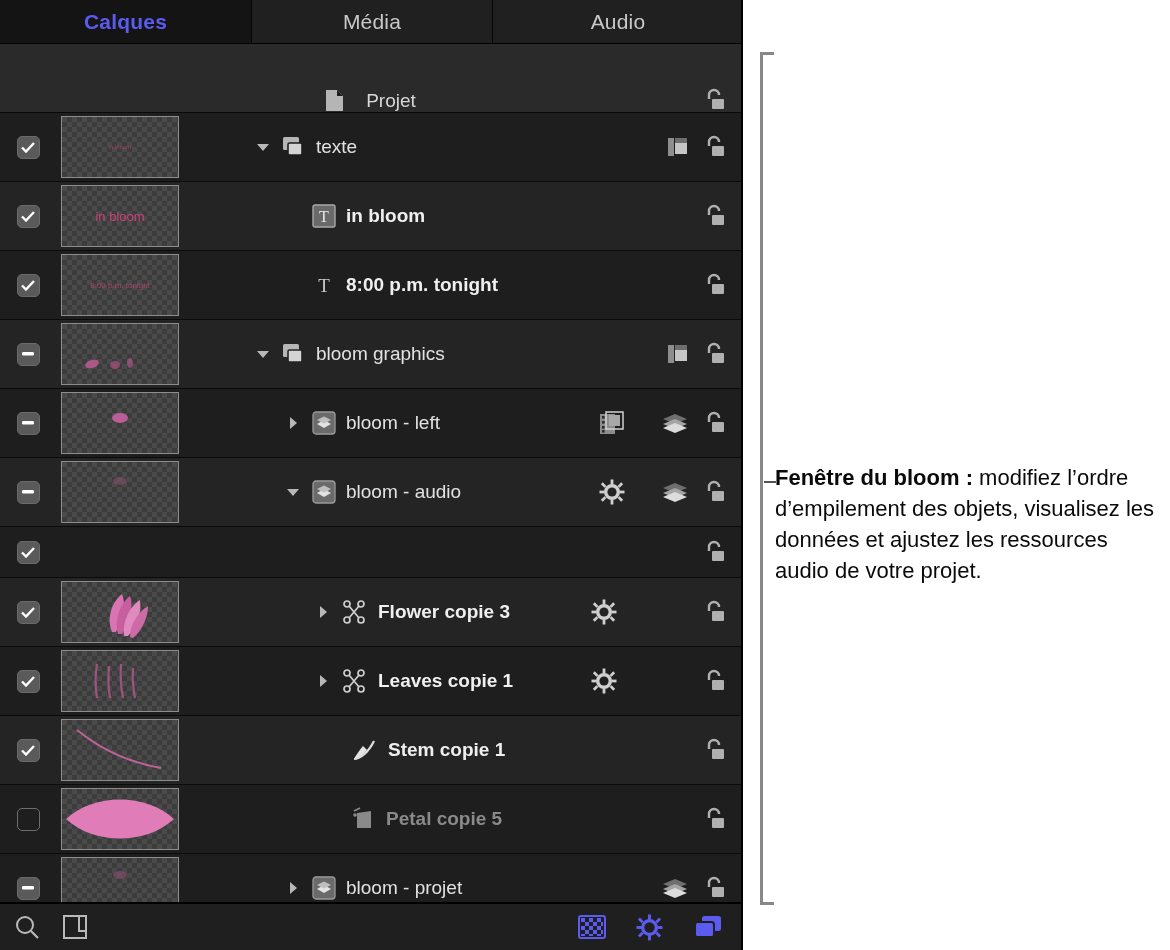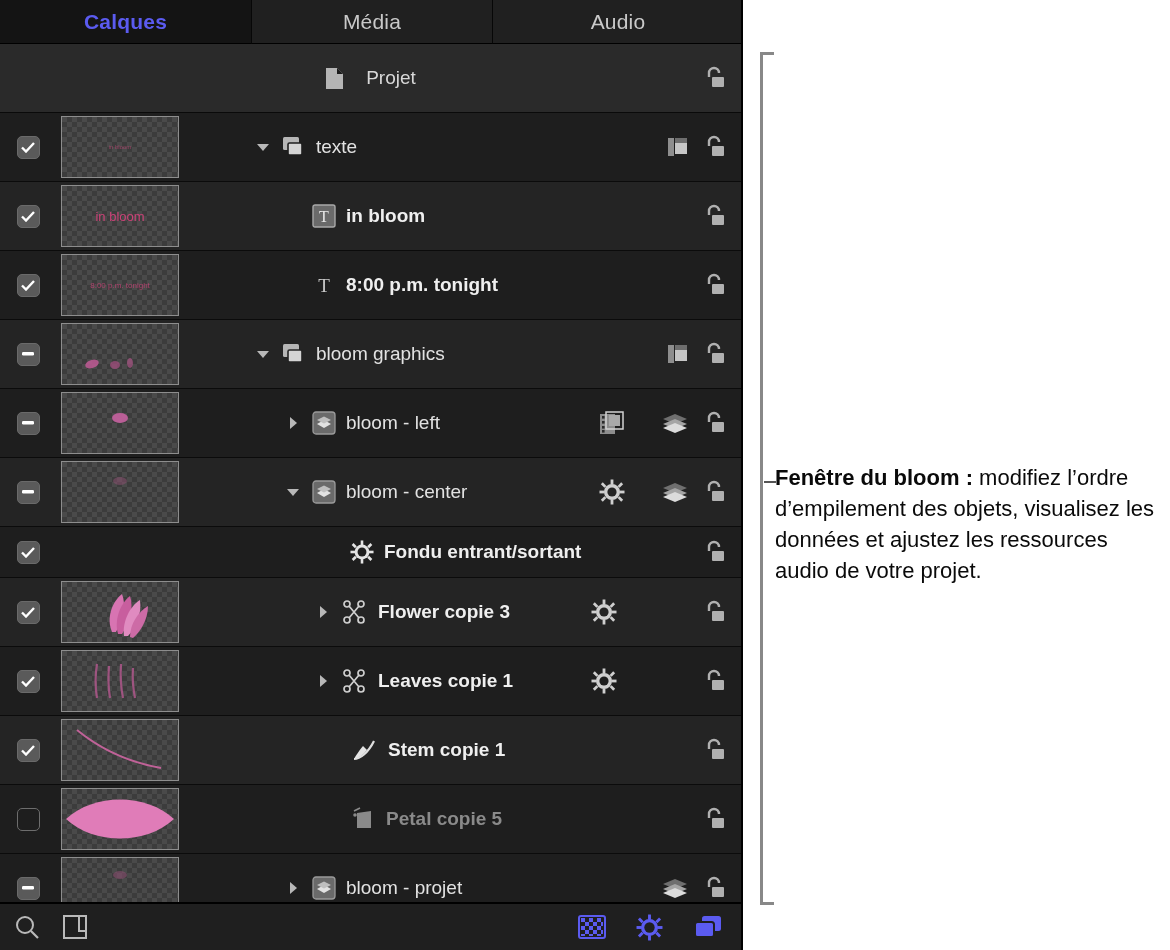--- a/index.html
+++ b/index.html
@@ -29,21 +29,21 @@
     border-bottom: 1px solid #000;
   }
   .tab.t0 { width: 252px; background: #151515; border-right: 1px solid #070707; }
   .tab.t1 { width: 241px; background: #202020; border-right: 1px solid #070707; }
   .tab.t2 { width: 250px; background: #202020; }
   .tab.active { color: #5b5bf0; font-weight: 600; background: #141414; border-bottom: 1px solid #000; }
 
   
   .projrow {
     height: 69px; background: #2a2a2a;
-    display: flex; align-items: center; position: relative;
+    display: flex; align-items: flex-end; position: relative;
     border-bottom: 1px solid #0a0a0a;
   }
   .projrow .pr-center {
     position: absolute; left: 0; right: 0;
     display: flex; align-items: center; justify-content: center; gap: 12px;
   }
   .projrow .pr-label { font-size: 19px; color: #d8d8d8; }
 
   
   .rows { }
@@ -408,21 +408,21 @@
                 <path d="M1 2 L13 2 L7 9 z" fill="#b8b8b8"></path>
               </svg>
           </span>
           <span class="icon" style="margin-left:8px">
             <svg width="24" height="24" viewBox="0 0 24 24">
               <rect x="1" y="1" width="22" height="22" rx="3" fill="#6a6a6a" stroke="#9a9a9a" stroke-width="1.3"></rect>
               <path d="M5 13 L12 9 L19 13 L12 17 z" fill="#e2e2e2"></path>
               <path d="M5 9 L12 5.5 L19 9 L12 12.5 z" fill="#bfbfbf"></path>
             </svg>
           </span>
-          <span class="rname reg">bloom - center</span>
+          <span class="rname reg">bloom - audio</span>
         </div>
         <div class="midzone" style="margin-left:auto">
           <span class="icon" style="margin-right:0">
             <svg width="26" height="26" viewBox="0 0 26 26">
               <g fill="#cfcfcf">
                 <circle cx="13" cy="13" r="8"></circle>
                 <g>
                   <rect x="11.6" y="0.5" width="2.8" height="5"></rect>
                     <rect x="11.6" y="20.5" width="2.8" height="5"></rect>
                   <rect x="0.5" y="11.6" width="5" height="2.8"></rect>
@@ -457,39 +457,20 @@
       <div class="row" style="height:51px">
         <div class="cbwrap">
           <div class="cb">
               <svg width="14" height="11" viewBox="0 0 14 11">
                 <path d="M1 5.5 L5 9.5 L13 1" fill="none" stroke="#fff" stroke-width="2.4"></path>
               </svg>
             </div>
         </div>
         <div class="thumbwrap">
           <div class="thumb blank"></div>
-        </div>
-        <div class="namearea" style="padding-left:166px">
-          <span class="icon">
-            <svg width="24" height="24" viewBox="0 0 26 26">
-              <g fill="#e4e4e4">
-                <circle cx="13" cy="13" r="8"></circle>
-                <rect x="11.6" y="0.5" width="2.8" height="5"></rect>
-                  <rect x="11.6" y="20.5" width="2.8" height="5"></rect>
-                <rect x="0.5" y="11.6" width="5" height="2.8"></rect>
-                  <rect x="20.5" y="11.6" width="5" height="2.8"></rect>
-                <rect x="3.2" y="3.6" width="2.8" height="5" transform="rotate(-45 4.6 6.1)"></rect>
-                <rect x="20" y="17.4" width="2.8" height="5" transform="rotate(-45 21.4 19.9)"></rect>
-                <rect x="20" y="3.6" width="2.8" height="5" transform="rotate(45 21.4 6.1)"></rect>
-                <rect x="3.2" y="17.4" width="2.8" height="5" transform="rotate(45 4.6 19.9)"></rect>
-              </g>
-              <circle cx="13" cy="13" r="4.8" fill="#1e1e1e"></circle>
-            </svg>
-          </span>
-          <span class="rname">Fondu entrant/sortant</span>
         </div>
         <div class="rightzone">
           <span class="icon" style="margin-right:0">
             <svg width="22" height="24" viewBox="0 0 22 24">
                 <path d="M6 11 V7 a5 5 0 0 1 10 0" fill="none" stroke="#b0b0b0" stroke-width="2.4"></path>
                 <rect x="9" y="11" width="12" height="10" rx="1" fill="#b0b0b0"></rect>
               </svg>
           </span>
         </div>
       </div>

